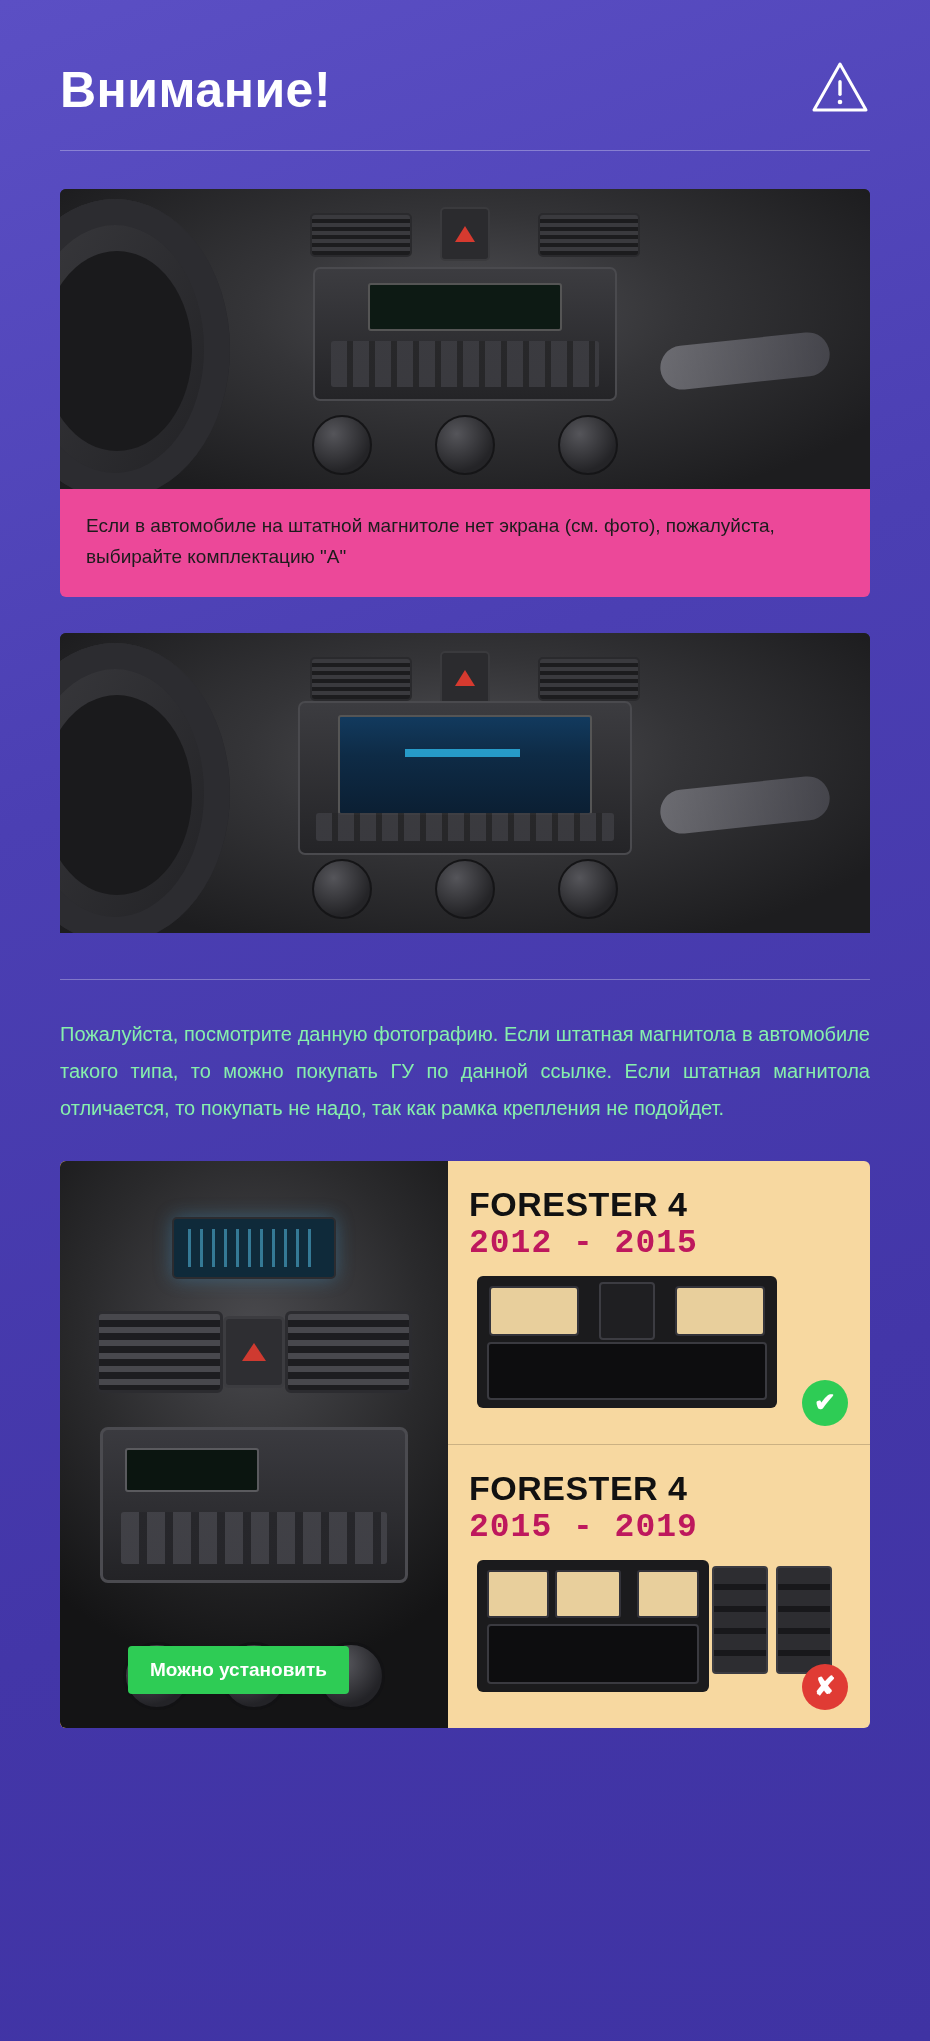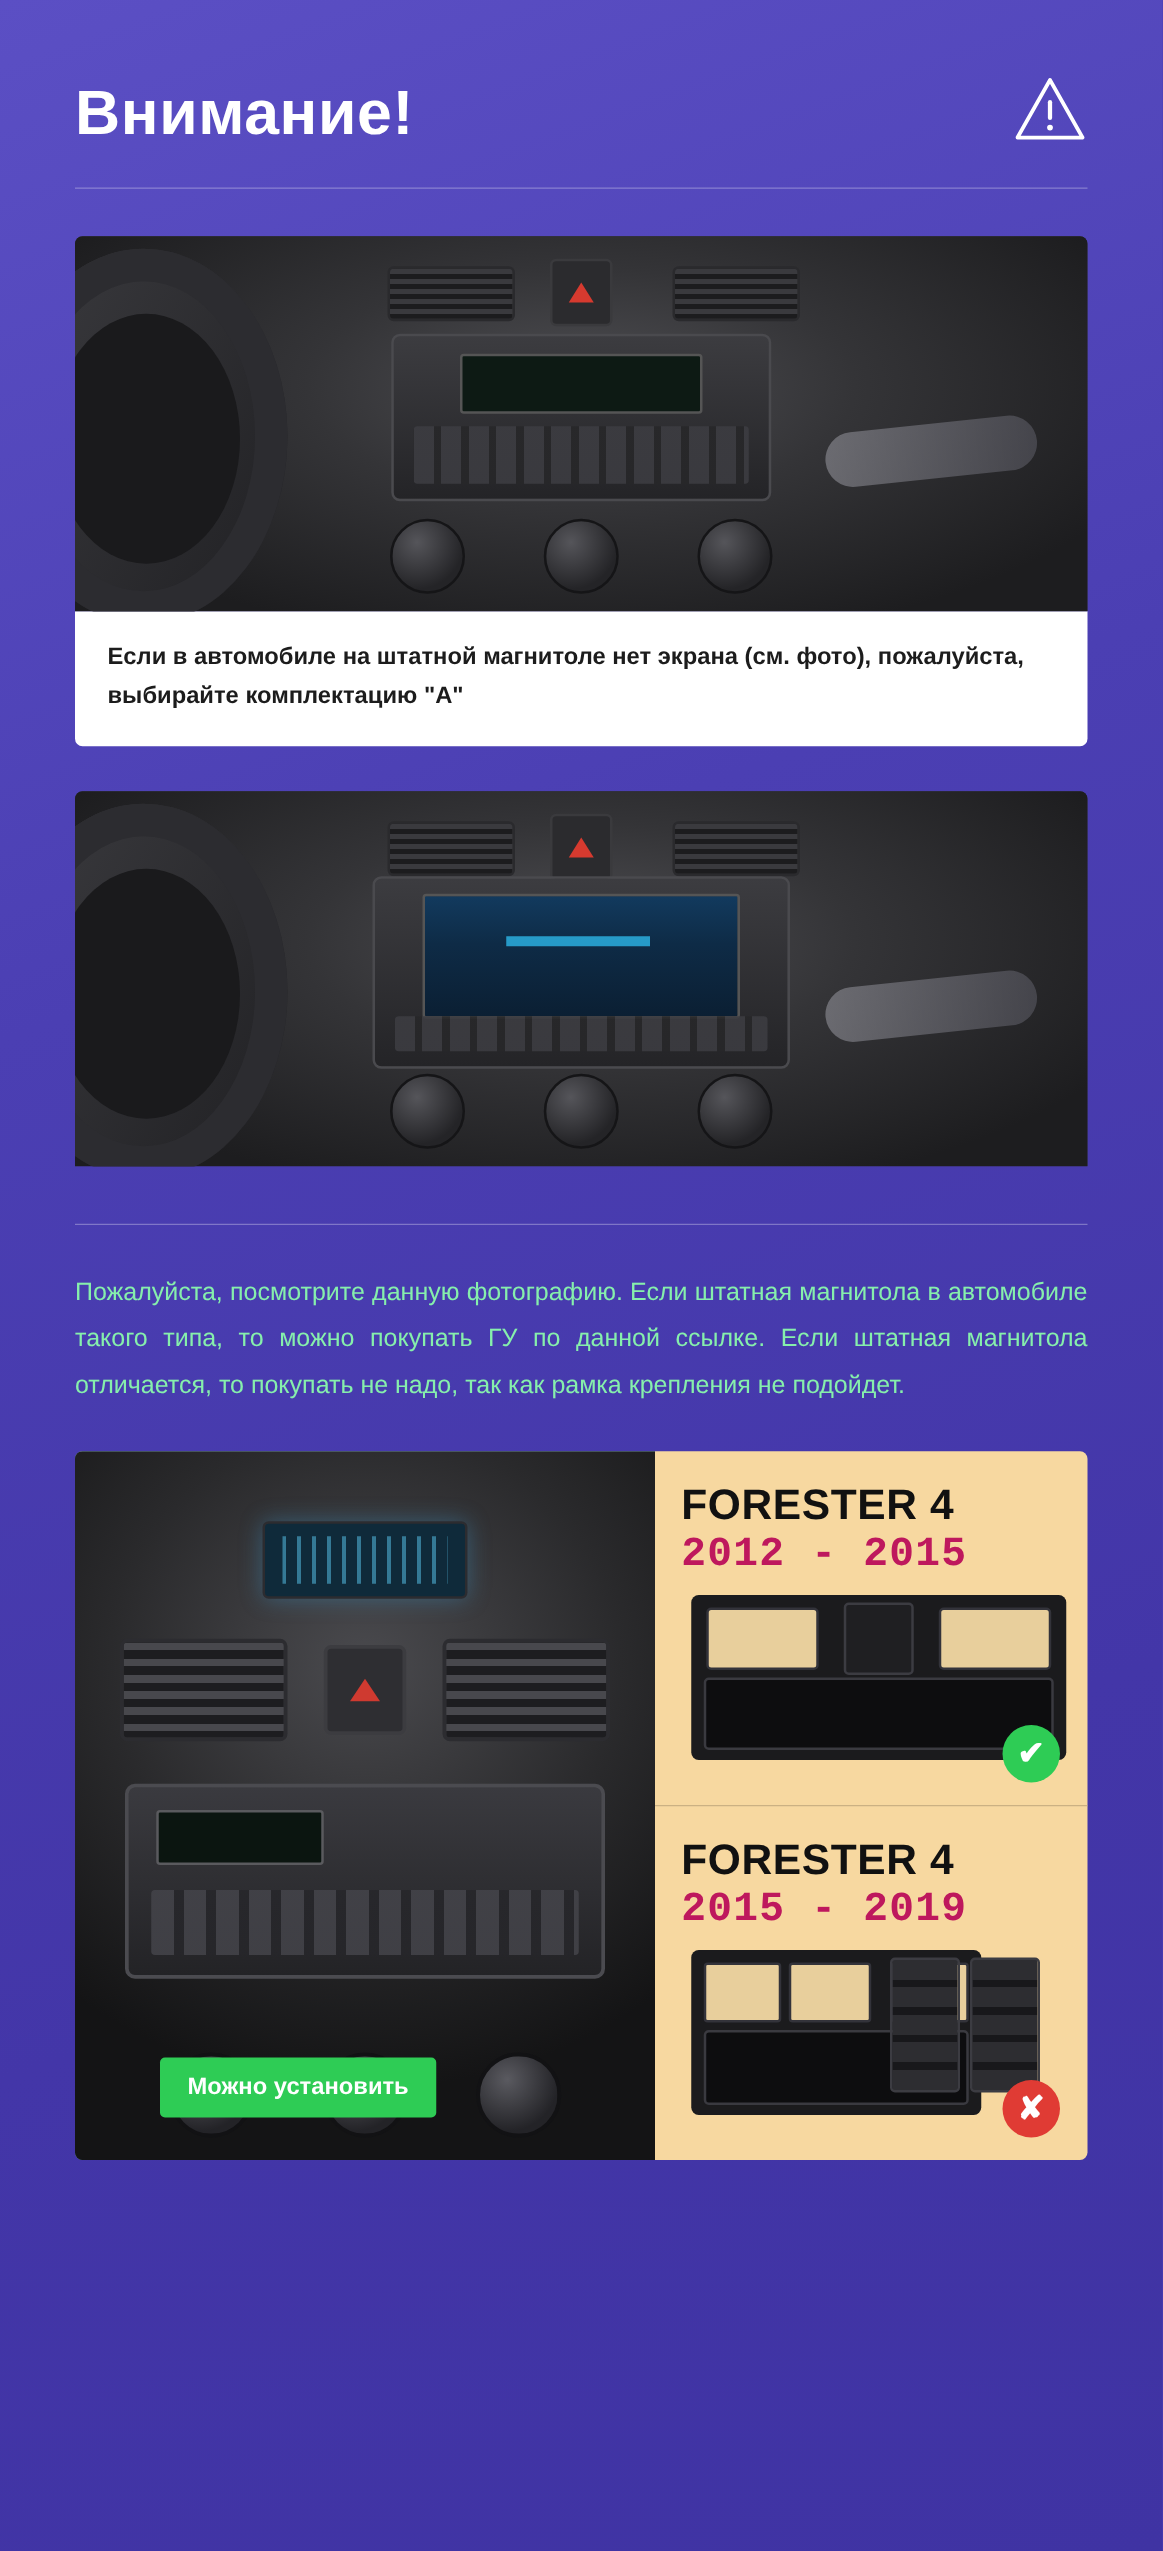--- a/index.html
+++ b/index.html
@@ -180,27 +180,26 @@
     top: 150px;
     width: 170px;
     height: 44px;
     border-radius: 22px;
     background: linear-gradient(100deg, #9a9aa2, #5c5c66);
     opacity: .55;
     transform: rotate(-6deg);
   }
 
   .caption {
-    background: #ffffff;
+    background: #ec4899;
     color: #1c1c1c;
     font-size: 19px;
     line-height: 1.62;
     padding: 22px 26px 24px 26px;
     border-radius: 0 0 6px 6px;
-    font-weight: bold;
   }
 
   
   .note {
     font-size: 20px;
     line-height: 1.85;
     text-align: justify;
     color: #86efac;
     margin: 0 0 34px 0;
   }
@@ -208,23 +207,23 @@
   
   .compare {
     display: flex;
     border-radius: 6px;
     overflow: hidden;
     background: #f7d8a0;
     min-height: 560px;
   }
   .compare-left {
     position: relative;
-    width: 464px;
+    width: 388px;
     flex: none;
-    background: #0c4a6e;
+    background: #fdba74;
     overflow: hidden;
   }
   .cl-dash {
     position: absolute;
     inset: 0;
     background: radial-gradient(ellipse 80% 60% at 50% 30%, #4a4a4e 0%, #2a2a2c 55%, #141415 100%);
   }
   .cl-cluster {
     position: absolute;
     top: 56px; left: 50%;

